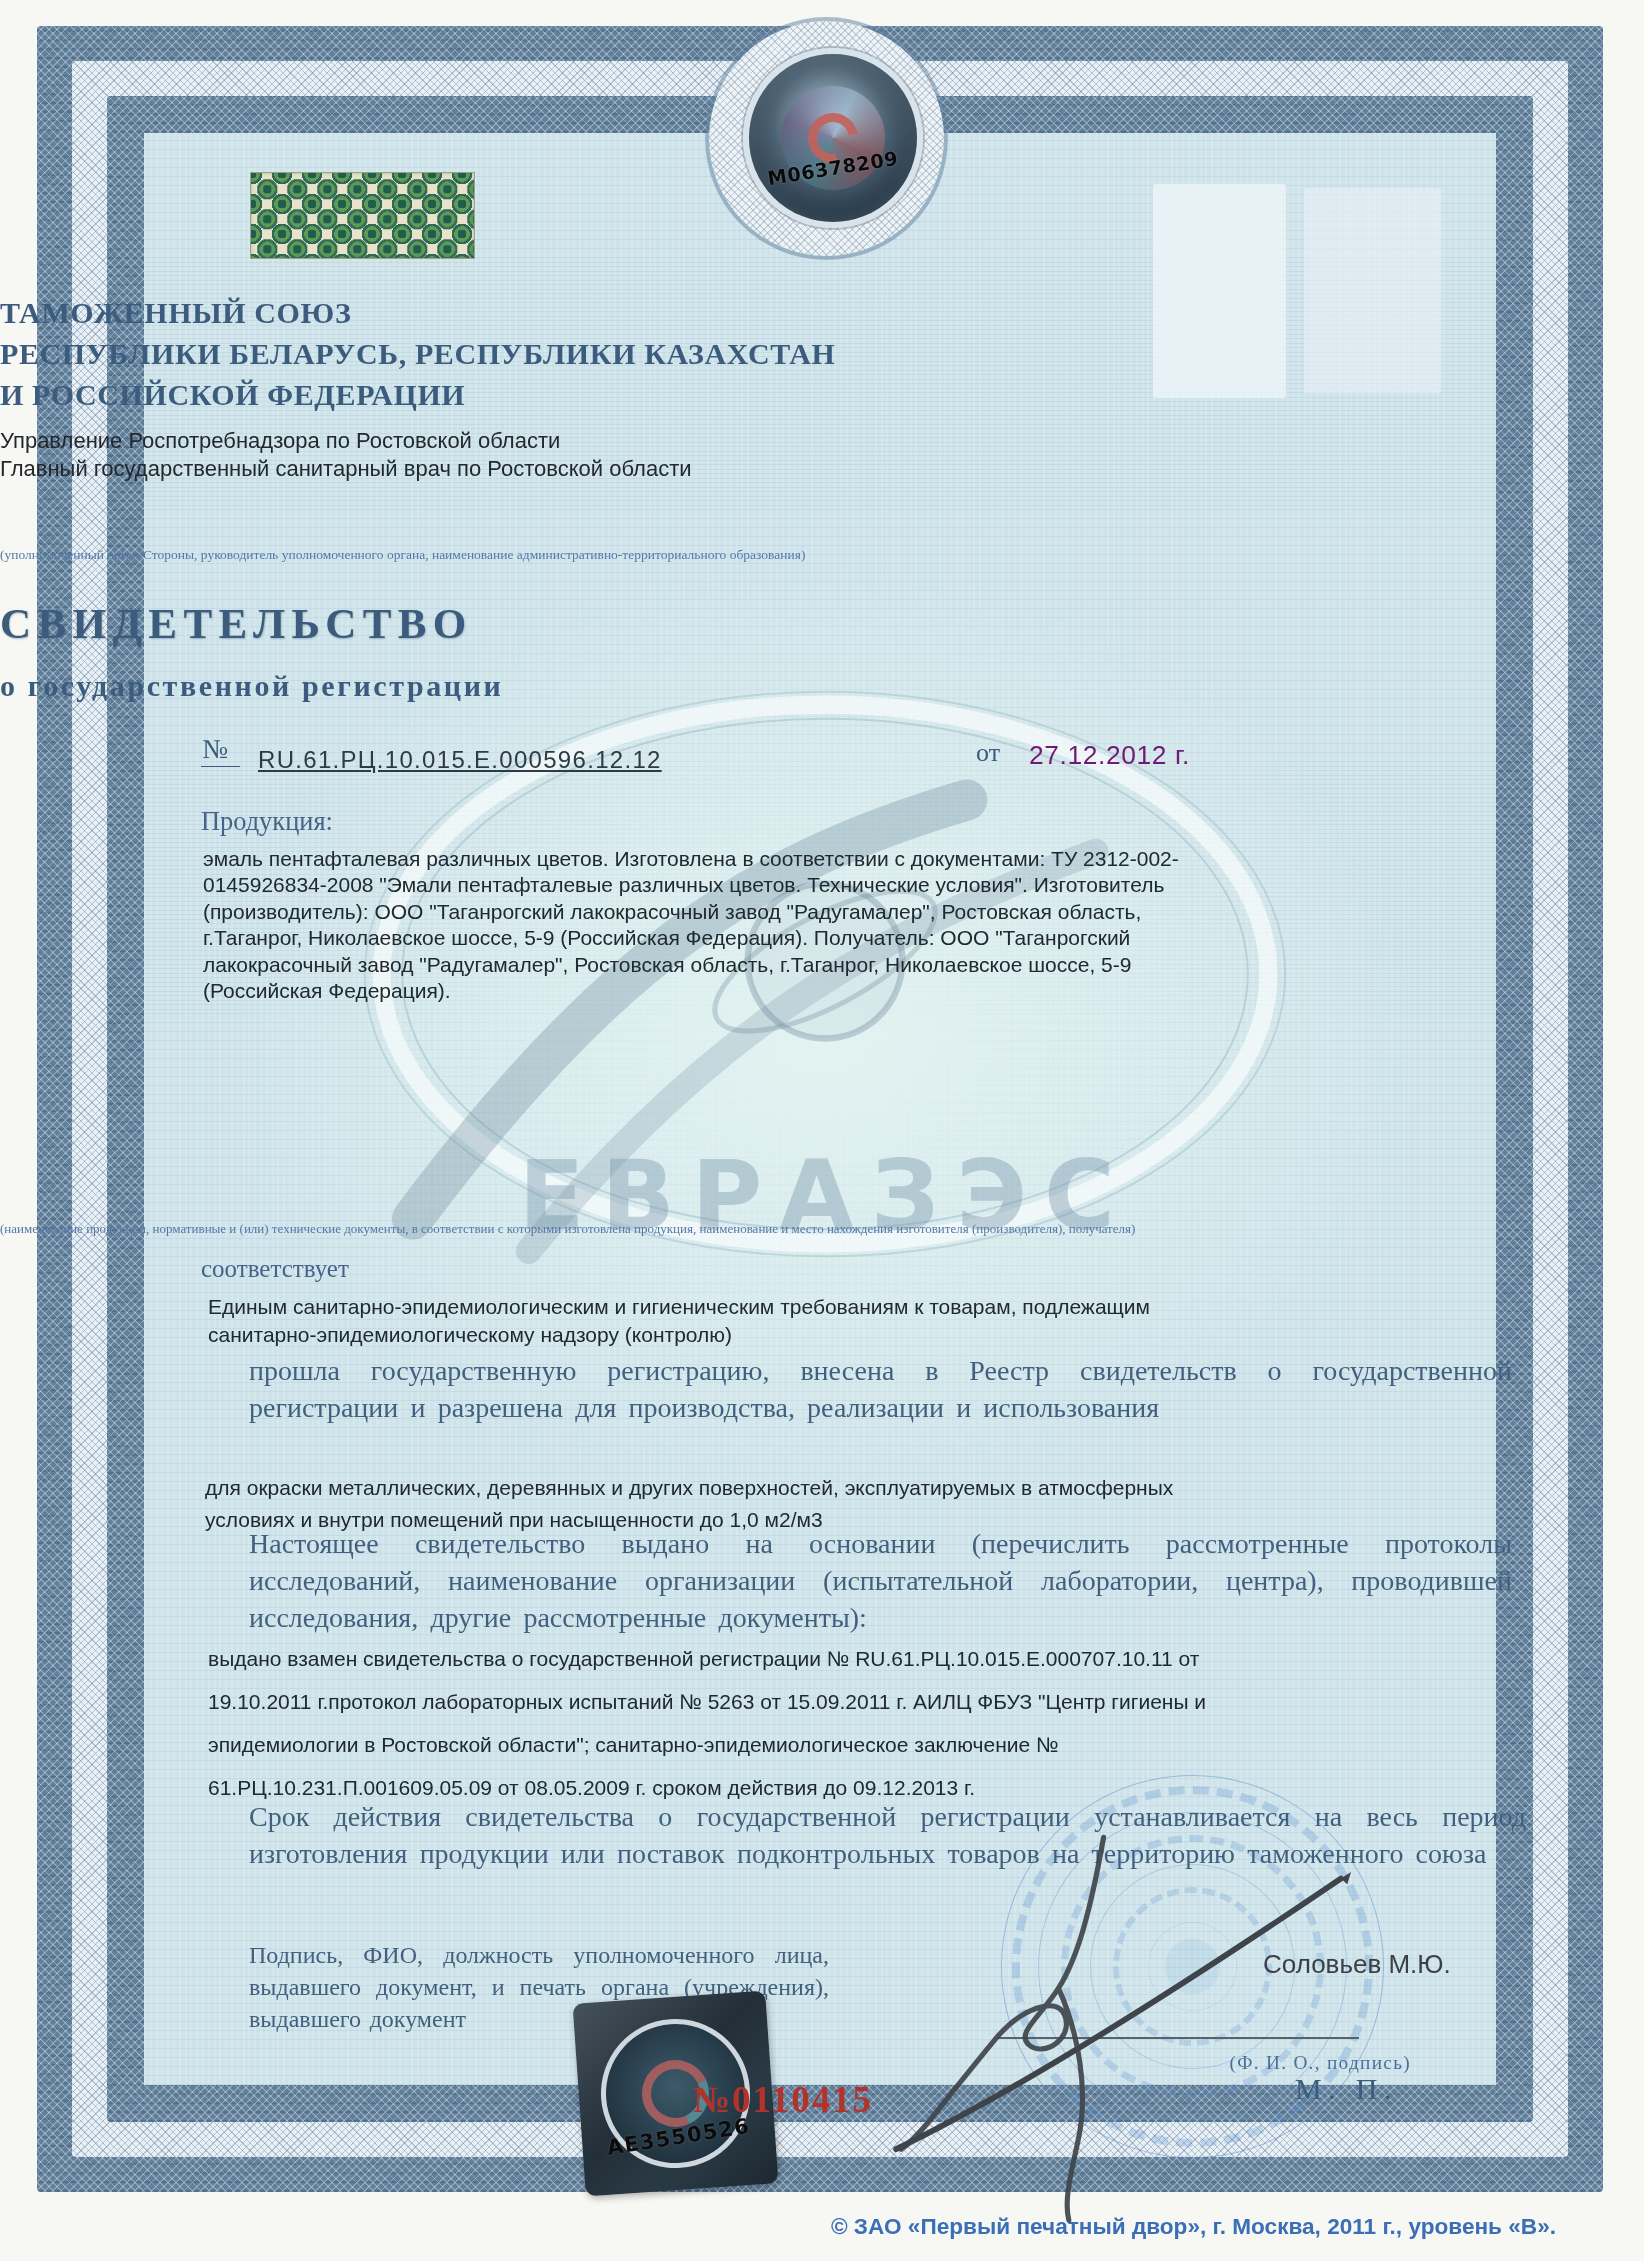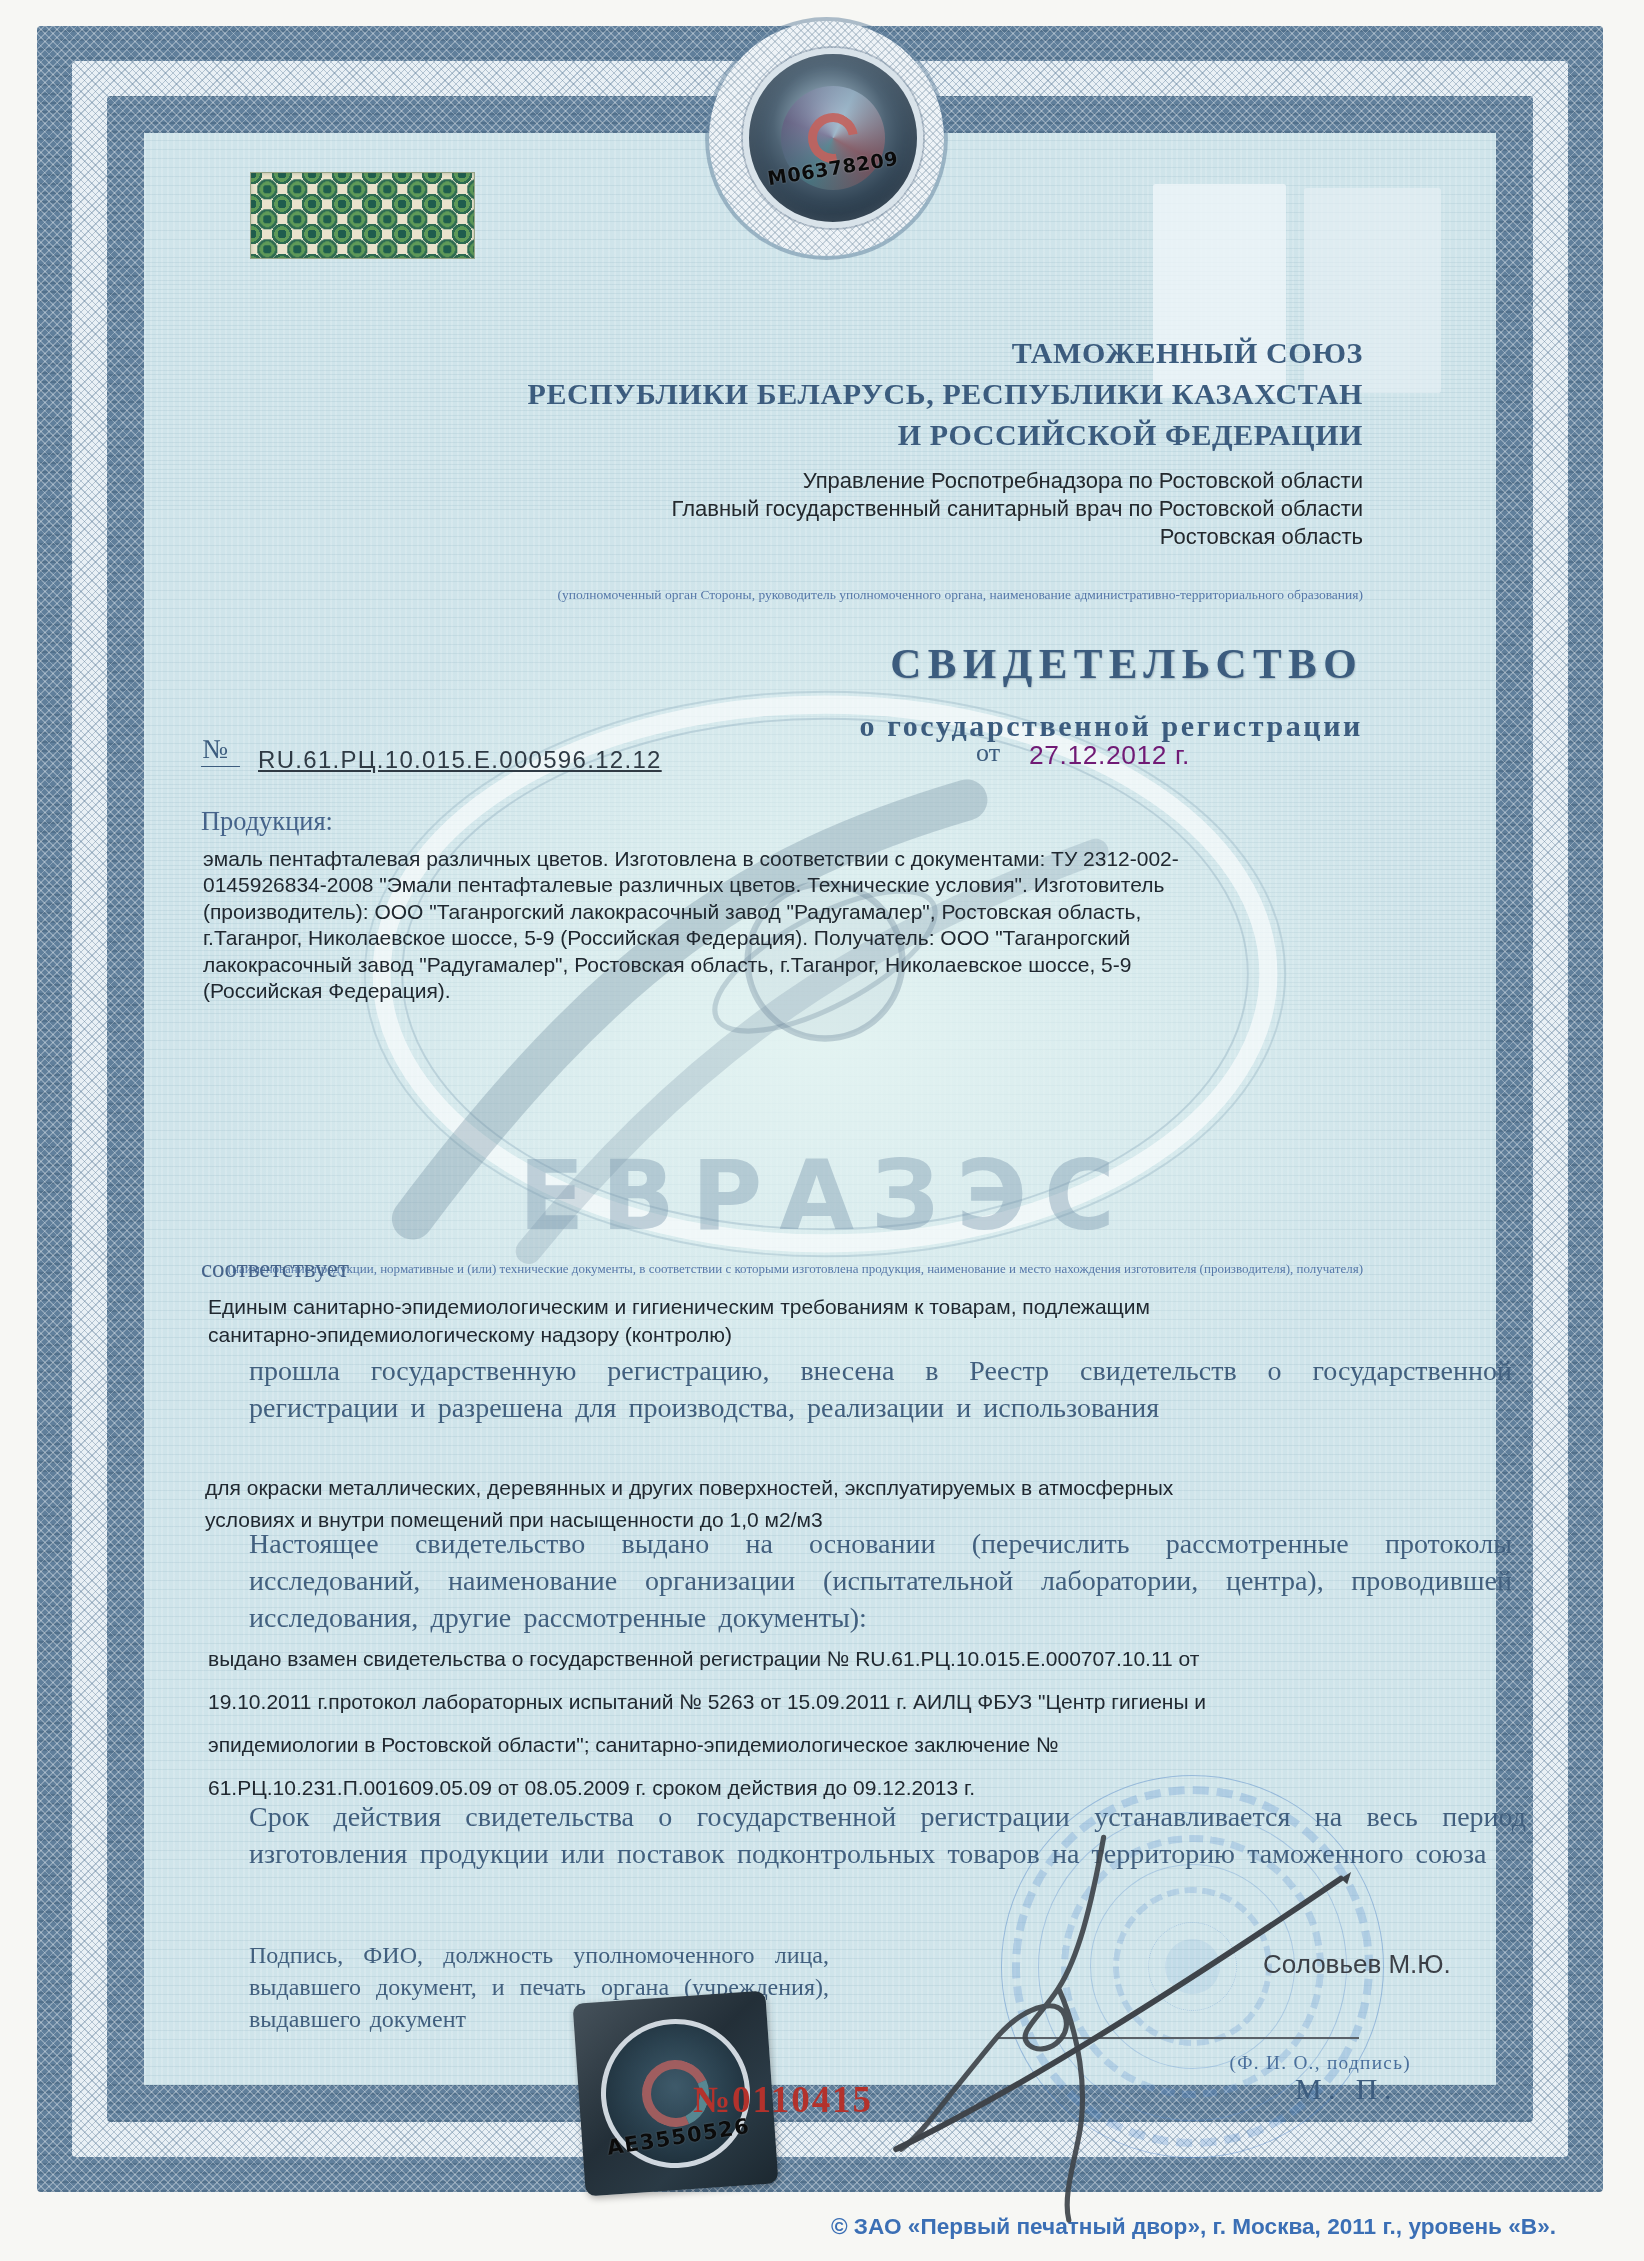--- a/index.html
+++ b/index.html
@@ -116,21 +116,21 @@
   .stamp div{position:absolute;border-radius:50%;}
   .sr1{inset:10.3px;border:8.4px dashed rgba(88,140,205,.35);}
   .sr2{inset:36px;border:1.3px solid rgba(88,140,205,.45);}
   .sr3{inset:59px;border:7px dashed rgba(88,140,205,.32);}
   .sr4{inset:88px;border:1.3px solid rgba(88,140,205,.4);}
   .sr5{inset:111px;border:6.4px dashed rgba(88,140,205,.3);}
   .sr6{inset:146px;border:1.3px dotted rgba(88,140,205,.4);}
   .sr7{inset:163px;background:rgba(88,140,205,.14);}
   .sig-svg{left:851px;top:1819px;z-index:8;}
   .z5{z-index:5;}
-  .center{left:0;width:1363px;text-align:right;margin-top:40px;}
+  .center{left:0;width:1363px;text-align:left;}
 
   .union-line{font:700 30px/41px "Liberation Serif","DejaVu Serif",serif;color:#3c5c7e;letter-spacing:0.6px;}
   .authority-line{font:400 22px/28px "Liberation Sans","DejaVu Sans",sans-serif;color:#23282d;}
   .note-small{font:400 13.5px "Liberation Serif","DejaVu Serif",serif;color:#5577a8;}
   .doc-title{font:700 43px "Liberation Serif","DejaVu Serif",serif;color:#3c5c7e;letter-spacing:6.4px;text-shadow:0.6px 1.3px 1.9px rgba(60,80,100,.35);}
   .doc-subtitle{font:700 30px "Liberation Serif","DejaVu Serif",serif;color:#3c5c7e;letter-spacing:2.6px;}
   .numlabel{font:400 27px "Liberation Serif","DejaVu Serif",serif;color:#3c5c7e;border-bottom:1.9px solid #3c5c7e;padding:0 11.6px 1.3px 1.3px;}
   .numvalue{font:400 24px "Liberation Sans","DejaVu Sans",sans-serif;color:#2f3a44;letter-spacing:1.3px;text-decoration:underline;}
   .datelabel{font:400 26px "Liberation Serif","DejaVu Serif",serif;color:#3c5c7e;}
   .datevalue{font:400 26.4px "Liberation Sans","DejaVu Sans",sans-serif;color:#701a75;letter-spacing:0.6px;}
@@ -178,21 +178,20 @@
 </div>
 
 <div class="abs center z5" style="top:292px">
   <div class="union-line">ТАМОЖЕННЫЙ СОЮЗ</div>
   <div class="union-line">РЕСПУБЛИКИ БЕЛАРУСЬ, РЕСПУБЛИКИ КАЗАХСТАН</div>
   <div class="union-line">И РОССИЙСКОЙ ФЕДЕРАЦИИ</div>
 </div>
 <div class="abs center z5" style="top:427px">
   <div class="authority-line">Управление Роспотребнадзора по Ростовской области</div>
   <div class="authority-line">Главный государственный санитарный врач по Ростовской области</div>
-  <div class="authority-line">Ростовская область</div>
 </div>
 <div class="abs center z5 note-small" style="top:547px">(уполномоченный орган Стороны, руководитель уполномоченного органа, наименование административно-территориального образования)</div>
 
 <div class="abs center z5 doc-title" style="top:599px">СВИДЕТЕЛЬСТВО</div>
 <div class="abs center z5 doc-subtitle" style="top:669px">о государственной регистрации</div>
 
 <span class="abs z5 numlabel" style="left:201px;top:734px">№</span>
 <span class="abs z5 numvalue" style="left:258px;top:746px">RU.61.РЦ.10.015.Е.000596.12.12</span>
 <span class="abs z5 datelabel" style="left:976px;top:738px">от</span>
 <span class="abs z5 datevalue" style="left:1029px;top:740px">27.12.2012 г.</span>

